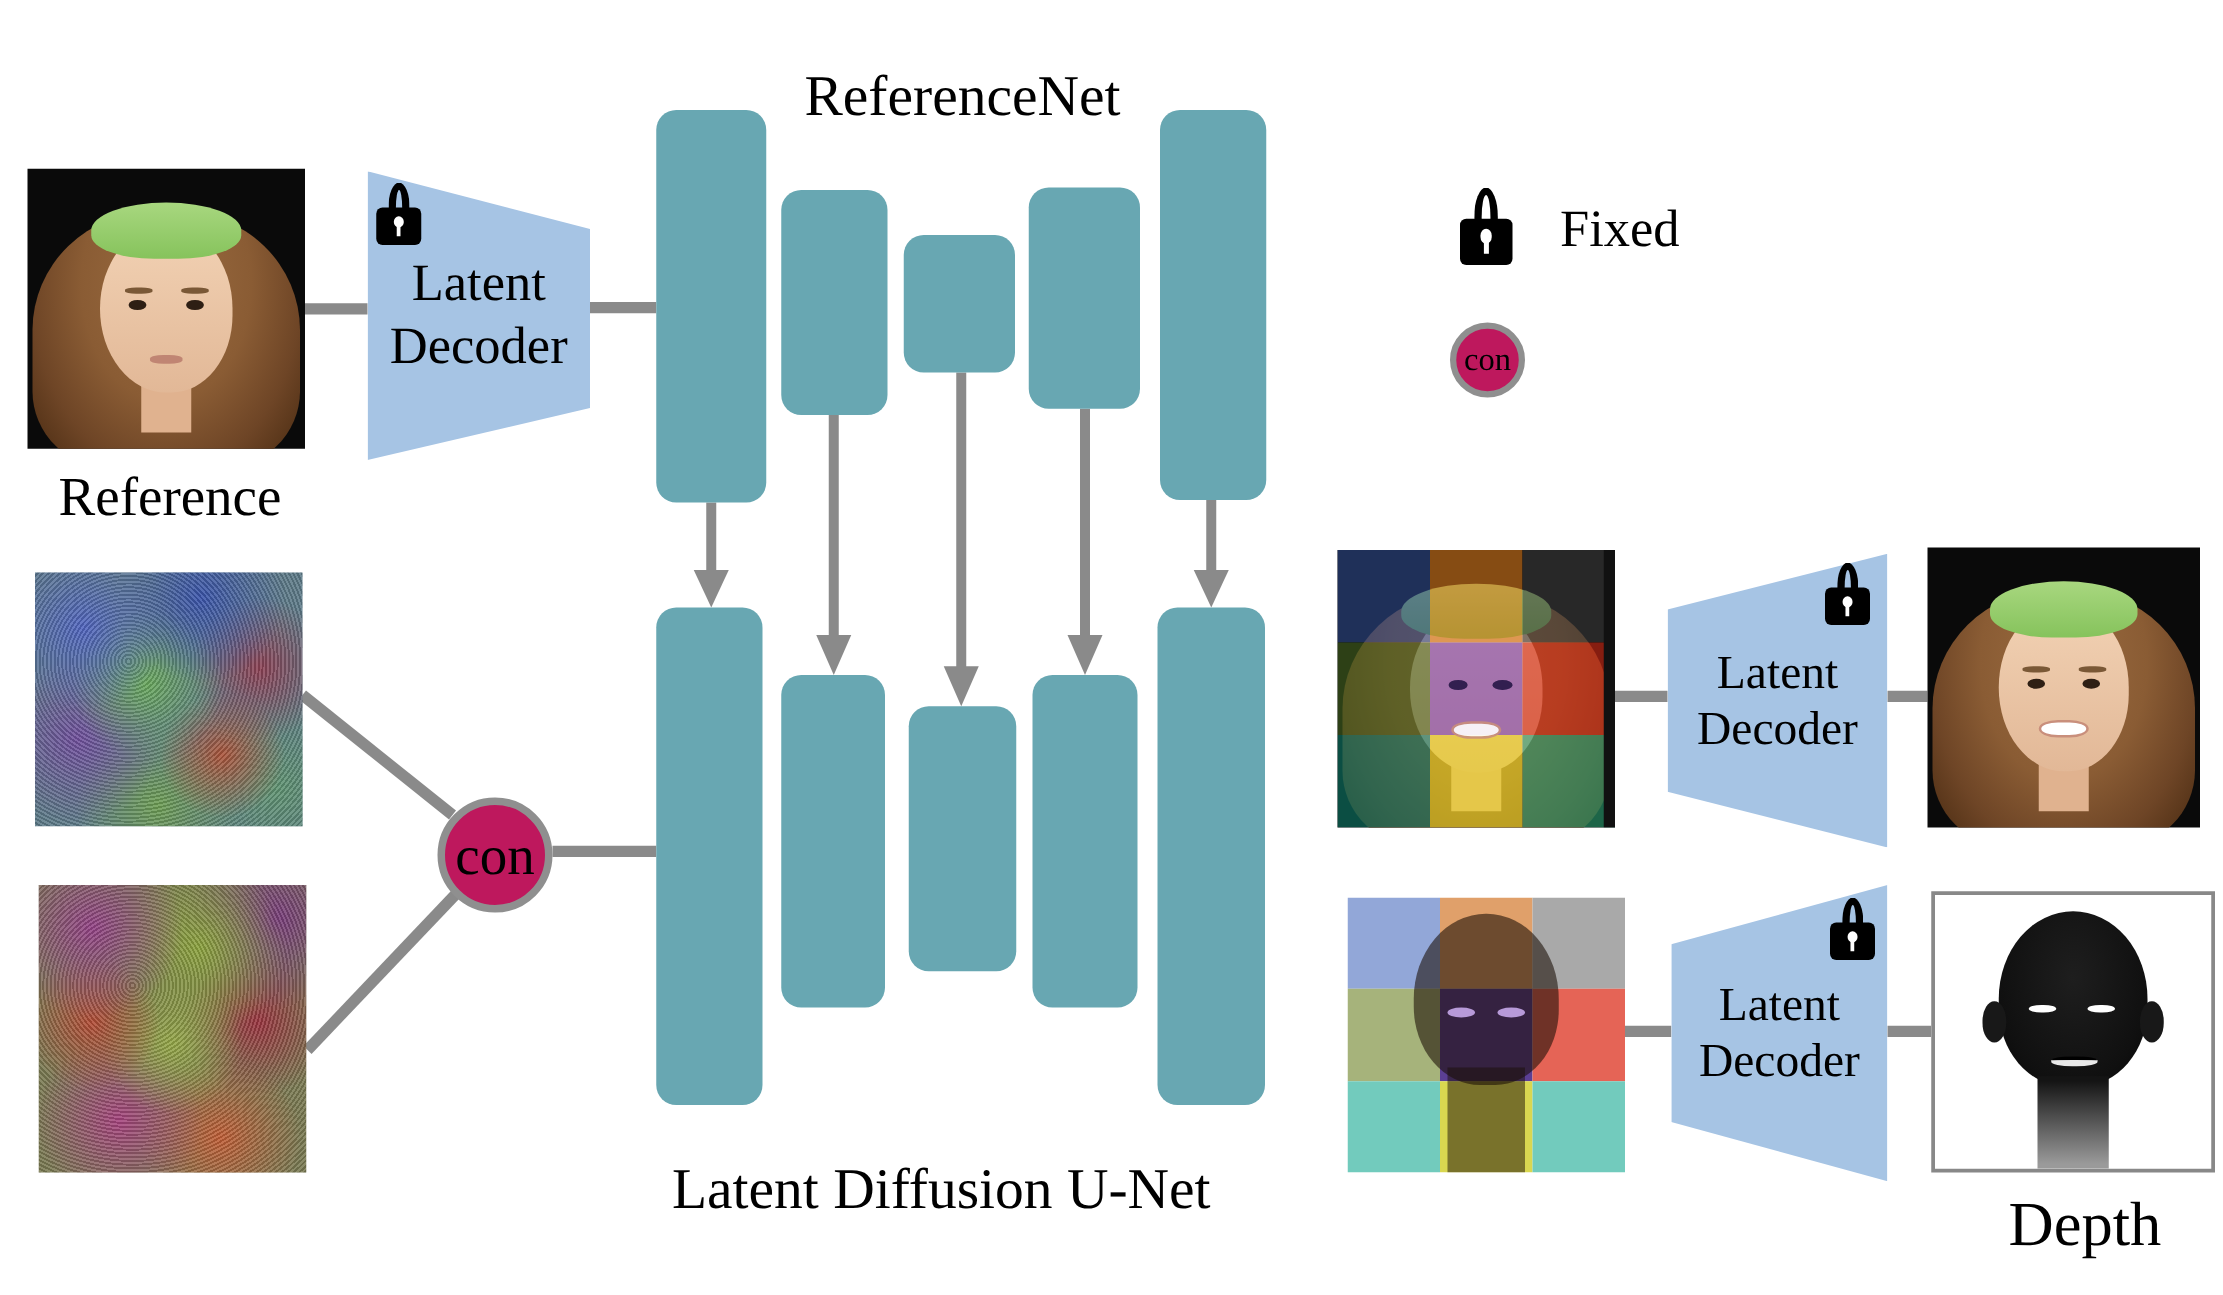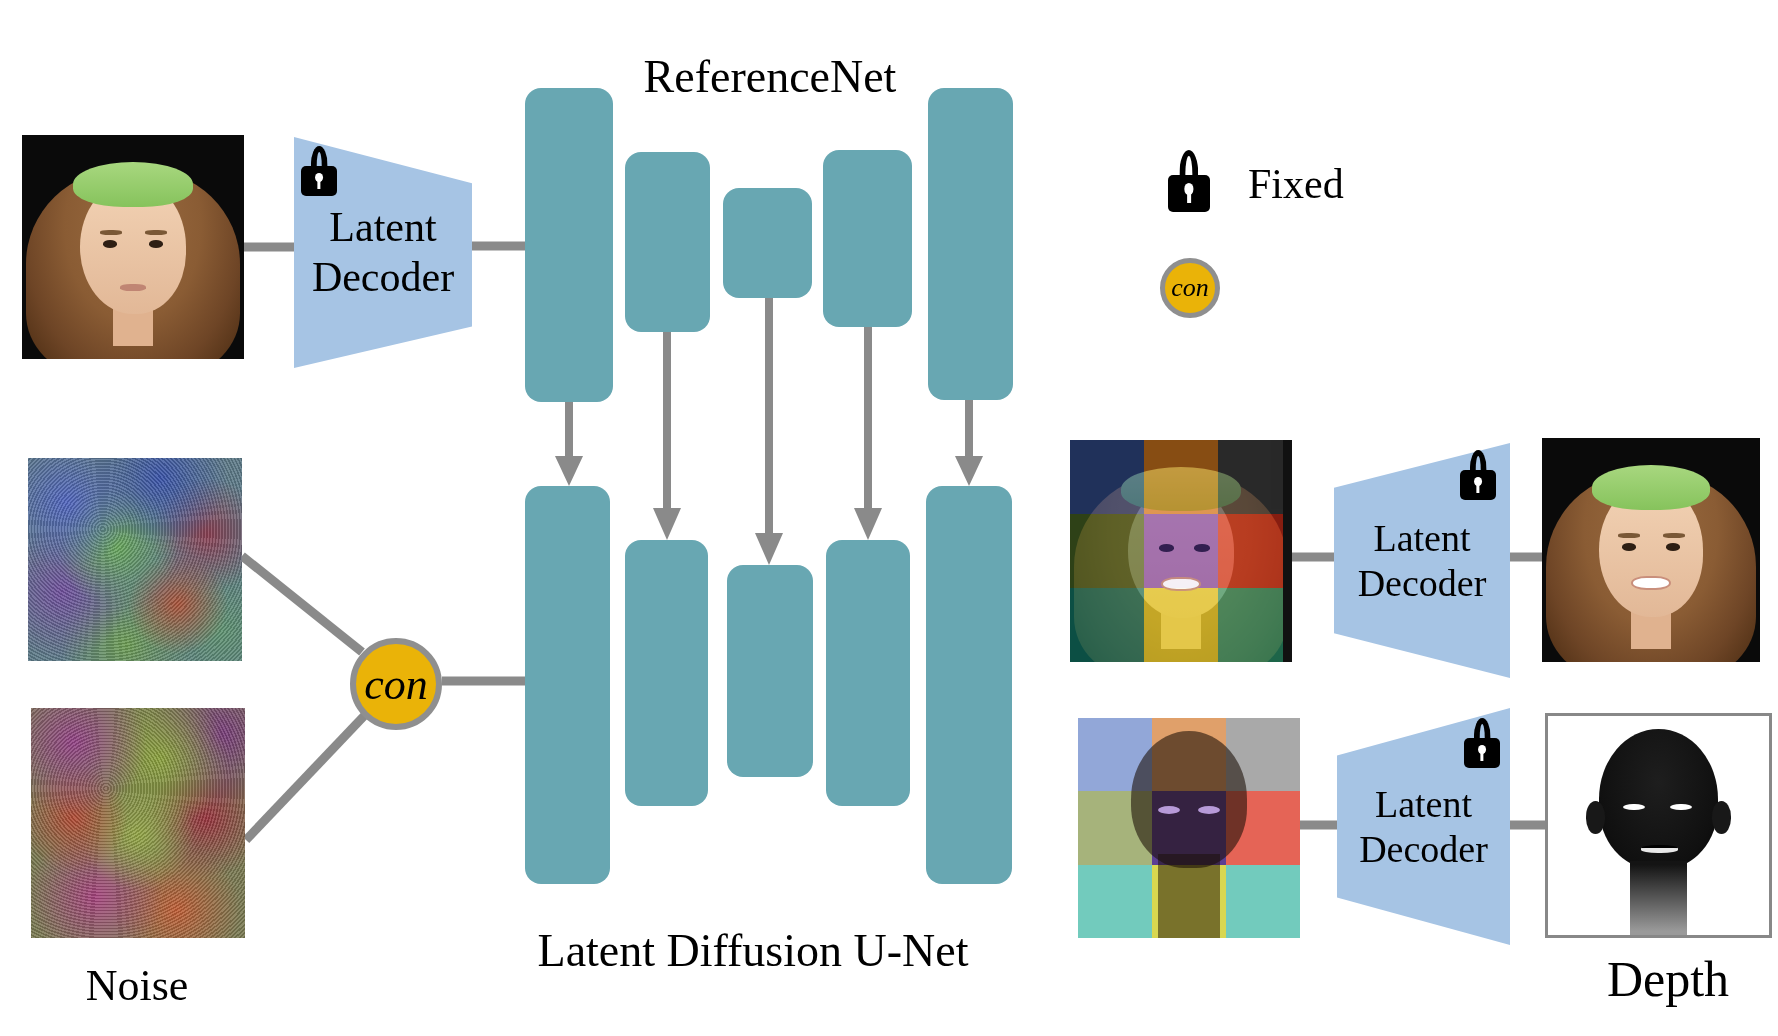--- a/index.html
+++ b/index.html
@@ -36,22 +36,22 @@
   .dec1 .tline,.dec2 .tline{font-size:38px;}
   
   .lock{position:absolute;}
   .lock .shackle{position:absolute;left:50%;transform:translateX(-50%);top:0;width:46%;height:52%;
         border:6px solid #000;border-bottom:none;border-radius:60% 60% 0 0/90% 90% 0 0;box-sizing:border-box;}
   .lock .lbody{position:absolute;left:0;bottom:0;width:100%;height:60%;background:#000;border-radius:5px;}
   .lock .khole{position:absolute;left:50%;transform:translateX(-50%);bottom:28%;width:22%;height:18%;
         background:#fff;border-radius:50%;}
   .lock .kstem{position:absolute;left:50%;transform:translateX(-50%);bottom:14%;width:9%;height:18%;background:#fff;}
   
-  .connode{position:absolute;background:#eab308;border:6px solid #8f8f8f;border-radius:50%;
-        display:flex;align-items:center;justify-content:center;box-sizing:border-box;font-style:italic;}
+  .connode{position:absolute;background:#be185d;border:6px solid #8f8f8f;border-radius:50%;
+        display:flex;align-items:center;justify-content:center;box-sizing:border-box;}
   .con-main{left:350px;top:638px;width:92px;height:92px;font-size:44px;}
   .con-legend{left:1160px;top:258px;width:60px;height:60px;border-width:5px;font-size:26px;}
   
   .legend-text{position:absolute;font-size:42px;line-height:1;}
   
   .photo{position:absolute;overflow:hidden;background:#0a0a0a;}
   .photo>div{position:absolute;}
   .hair{left:2%;top:15%;width:96%;height:92%;border-radius:46% 46% 30% 30%;
         background:radial-gradient(ellipse at 50% 28%,#9a6b40 0%,#8a5c34 45%,#6e4526 72%,#45280f 100%);}
   .face{left:26%;top:20%;width:48%;height:60%;border-radius:50% 50% 46% 50%;
@@ -161,39 +161,39 @@
     <div class="hair"></div>
     <div class="neckp"></div>
     <div class="face"></div>
     <div class="band"></div>
     <div class="brow l"></div>
     <div class="brow r"></div>
     <div class="eye l"></div>
     <div class="eye r"></div>
     <div class="mouth"></div>
   </div>
+  <div class="lbl" style="left:16px;top:374px;width:240px;">Reference</div>
 
   <div class="trap enc">
     <div class="tline">Latent</div>
     <div class="tline">Decoder</div>
   </div>
   <div class="lock" style="left:301px;top:146px;width:36px;height:50px;">
     <div class="shackle"></div>
       <div class="lbody"></div>
       <div class="khole"></div>
       <div class="kstem"></div>
   </div>
 
   <div class="noise noise1" style="left:28px;top:458px;width:214px;height:203px;">
     <div class="grain"></div>
   </div>
   <div class="noise noise2" style="left:31px;top:708px;width:214px;height:230px;">
     <div class="grain"></div>
   </div>
-  <div class="lbl" style="left:17px;top:962px;width:240px;">Noise</div>
 
   <div class="connode con-main">
     <span>con</span>
   </div>
 
   <div class="lock" style="left:1168px;top:150px;width:42px;height:62px;">
     <div class="shackle"></div>
       <div class="lbody"></div>
       <div class="khole"></div>
       <div class="kstem"></div>

